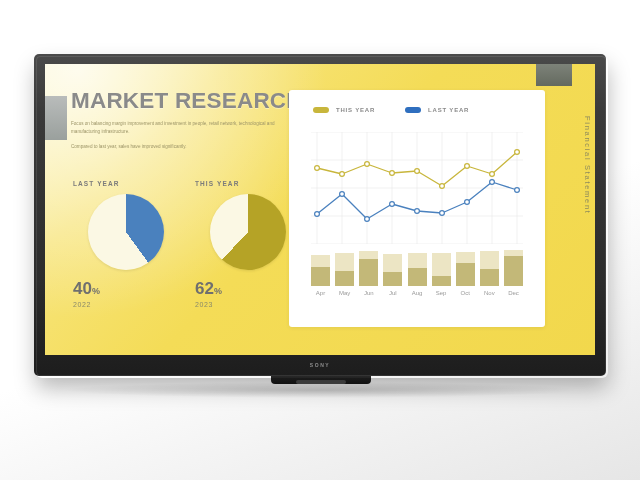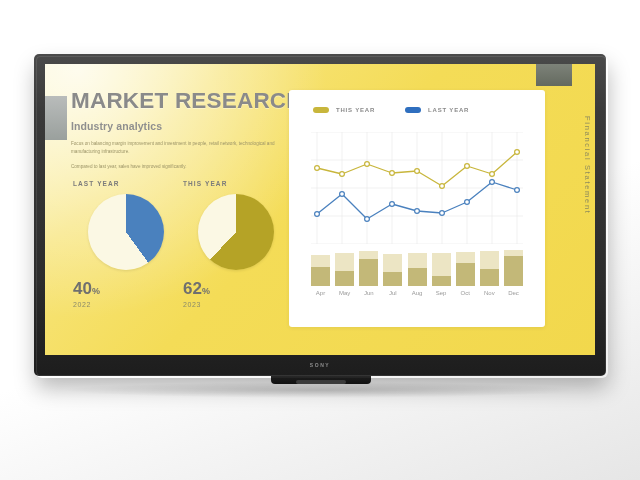--- a/index.html
+++ b/index.html
@@ -91,21 +91,21 @@
     margin:0 0 8px 0;letter-spacing:.1px;
   }
   .body-p{
     font-size:4.6px;line-height:1.75;color:#9c9467;
     margin:0 0 7px 0;max-width:210px;
   }
 
   .pies{position:absolute;left:26px;top:116px;width:240px;}
   .pie-col{position:absolute;top:0;width:106px;text-align:left;}
   .pie-col.a{left:2px;}
-  .pie-col.b{left:112px;}
+  .pie-col.b{left:124px;}
   .pie-cap{
     font-size:6.5px;font-weight:700;letter-spacing:1.1px;
     color:#7b7b7b;margin-bottom:7px;
   }
   .pie{
     width:76px;height:76px;border-radius:50%;margin:0 auto;
     box-shadow:0 1px 3px rgba(0,0,0,.10);
   }
   .pct{
     margin-top:10px;font-size:17px;font-weight:700;color:#6f6f6f;
@@ -160,21 +160,20 @@
       <div class="slide-bg"></div>
       <div class="gray-tab-left"></div>
       <div class="gray-tab-right"></div>
 
       <div class="side-rail">
         <div class="side-label">Financial Statement</div>
       </div>
 
       <div class="left-col">
         <h1 class="title">MARKET RESEARCH</h1>
-        <h2 class="subtitle">Industry analytics</h2>
         <p class="body-p">Focus on balancing margin improvement and investment in people, retail network, technological and manufacturing infrastructure.</p>
         <p class="body-p">Compared to last year, sales have improved significantly.</p>
       </div>
 
       <div class="pies">
         <div class="pie-col a">
           <div class="pie-cap">LAST YEAR</div>
           <div class="pie" id="pie0" style="background: conic-gradient(rgb(74, 129, 190) 0deg, rgb(74, 129, 190) 144deg, rgb(251, 248, 228) 144deg, rgb(251, 248, 228) 360deg);"></div>
           <div class="pct"><span>40</span><span class="u">%</span></div>
           <div class="yr">2022</div>

